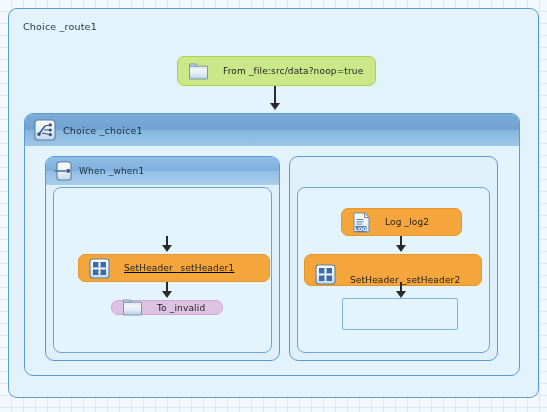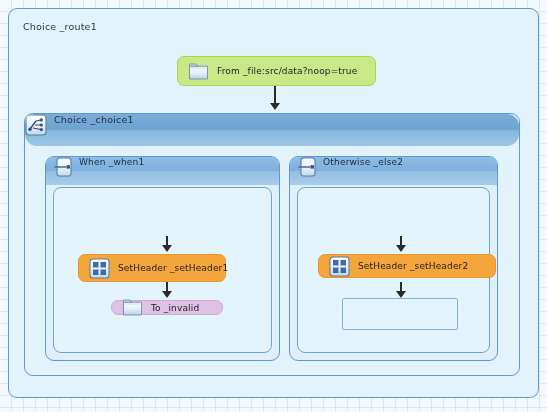--- a/index.html
+++ b/index.html
@@ -54,23 +54,23 @@
     background: #e2f3fb;
     overflow: hidden;
   }
   .choice-header {
     position: absolute;
     left: 0; top: 0;
     width: 100%;
     height: 32px;
     background: linear-gradient(to bottom, #7cacd8 0%, #6fa3d2 48%, #86b7de 52%, #9cc6e6 100%);
     display: flex;
-    align-items: flex-start;
-    box-sizing: border-box;
-    border-radius: 12px;
+    align-items: center;
+    padding-left: 9px;
+    box-sizing: border-box;
   }
   .choice-header .hdr-label {
     font-size: 9.5px;
     color: #1b2c3c;
     margin-left: 7px;
     letter-spacing: .2px;
   }
 
   .branch-box {
     position: absolute;
@@ -80,20 +80,21 @@
     background: #dff0fa;
     overflow: hidden;
   }
   .branch-header {
     position: absolute;
     left: 0; top: 0;
     width: 100%;
     height: 28px;
     background: linear-gradient(to bottom, #8fbde4 0%, #7eb0dd 48%, #93bfe5 52%, #a9cdec 100%);
     display: flex;
+    align-items: center;
     padding-left: 8px;
     box-sizing: border-box;
   }
   .branch-header .hdr-label {
     font-size: 9px;
     color: #1b2c3c;
     margin-left: 6px;
     letter-spacing: .2px;
   }
   .branch-inner {
@@ -113,21 +114,21 @@
     position: absolute;
     box-sizing: border-box;
     display: flex;
     align-items: center;
     border-radius: 7px;
     padding-left: 10px;
   }
   .node .node-label {
     font-size: 9px;
     color: #1d1d1d;
-    margin-left: 8px;
+    margin-left: 14px;
     white-space: nowrap;
     letter-spacing: .15px;
   }
   .node-green {
     background: #cbe888;
     border: 1px solid #aed14f;
   }
   .node-orange {
     background: #f4a63c;
     border: 1px solid #e8962a;
@@ -228,21 +229,21 @@
         </svg>
         <span class="hdr-label">When _when1</span>
       </div>
 
       <div class="branch-inner">
 
 
         <div class="conn" style="left:112px; top:48px; height:11px;"></div>
         <div class="arrowhead" style="left:108px; top:57px;"></div>
 
-        <div class="node node-orange" style="left:24px; top:66px; width:148px; height:28px;">
+        <div class="node node-orange" style="left:24px; top:66px; width:192px; height:28px;text-decoration:underline;">
           <svg class="icon" width="21" height="21" viewBox="0 0 21 21">
             <defs>
               <linearGradient id="shbg" x1="0" y1="0" x2="0" y2="1">
                 <stop offset="0%" stop-color="#fdfefe"></stop>
                 <stop offset="50%" stop-color="#e7f0f7"></stop>
                 <stop offset="100%" stop-color="#c3d8ea"></stop>
               </linearGradient>
             </defs>
             <rect x="1" y="1" width="19" height="19" rx="2.8" fill="url(#shbg)" stroke="#5d7f9e" stroke-width="1.1"></rect>
             <rect x="4" y="4" width="5.5" height="5.5" fill="#3d6ba8"></rect>
@@ -271,43 +272,44 @@
             <path d="M1.5 4.2 L1.5 2 L8 2 L9.6 4.2 Z" fill="#cfdeeb" stroke="#7e96ab" stroke-width="1"></path>
             <path d="M2.6 6 L18.4 6" stroke="#c2d4e3" stroke-width="0.8"></path>
           </svg>
           <span class="node-label">To _invalid</span>
         </div>
 
       </div>
     </div>
 
     <div class="branch-box" style="left:264px; top:42px; width:209px; height:205px;">
-      <div class="branch-header">
-        <svg class="icon" width="19" height="20" viewBox="0 0 19 20">
-          <defs>
-            <linearGradient id="otbg" x1="0" y1="0" x2="0" y2="1">
-              <stop offset="0%" stop-color="#fdfefe"></stop>
-              <stop offset="50%" stop-color="#eaf2f8"></stop>
-              <stop offset="100%" stop-color="#c6dae9"></stop>
-            </linearGradient>
-          </defs>
-          <rect x="3" y="1" width="14" height="18" rx="2.5" fill="url(#otbg)" stroke="#5d7f9e" stroke-width="1.1"></rect>
-          <path d="M0.5 10 L12 10" stroke="#4a6c8c" stroke-width="1.4"></path>
-          <rect x="12.5" y="8.2" width="3.4" height="3.4" fill="#2f4f7a"></rect>
-        </svg>
-        <span class="hdr-label">Otherwise _else2</span>
-      </div>
 
       <div class="branch-inner">
 
+        <div class="node node-orange" style="left:43px; top:20px; width:121px; height:28px;">
+          <svg class="icon" width="19" height="21" viewBox="0 0 19 21">
+            <defs>
+              <linearGradient id="lg2" x1="0" y1="0" x2="0" y2="1">
+                <stop offset="0%" stop-color="#ffffff"></stop>
+                <stop offset="100%" stop-color="#dde9f3"></stop>
+              </linearGradient>
+            </defs>
+            <path d="M2 1 L12.5 1 L17 5.5 L17 20 L2 20 Z" fill="url(#lg2)" stroke="#6d8ba6" stroke-width="1"></path>
+            <path d="M12.5 1 L12.5 5.5 L17 5.5" fill="none" stroke="#6d8ba6" stroke-width="1"></path>
+            <path d="M4.5 7.5 L11 7.5 M4.5 9.8 L11.5 9.8 M4.5 12.1 L10 12.1" stroke="#5a7da0" stroke-width="1"></path>
+            <rect x="3" y="14" width="11.5" height="6" fill="#4f7db0"></rect>
+            <text x="8.7" y="18.9" font-family="DejaVu Sans, sans-serif" font-size="5.2" font-weight="bold" fill="#ffffff" text-anchor="middle">LOG</text>
+          </svg>
+          <span class="node-label">Log _log2</span>
+        </div>
 
         <div class="conn" style="left:102px; top:48px; height:11px;"></div>
         <div class="arrowhead" style="left:98px; top:57px;"></div>
 
-        <div class="node node-orange" style="left:20px; top:66px; width:178px; height:24px;">
+        <div class="node node-orange" style="left:6px; top:66px; width:178px; height:32px;align-items:flex-end;">
           <svg class="icon" width="21" height="21" viewBox="0 0 21 21">
             <defs>
               <linearGradient id="shbg2" x1="0" y1="0" x2="0" y2="1">
                 <stop offset="0%" stop-color="#fdfefe"></stop>
                 <stop offset="50%" stop-color="#e7f0f7"></stop>
                 <stop offset="100%" stop-color="#c3d8ea"></stop>
               </linearGradient>
             </defs>
             <rect x="1" y="1" width="19" height="19" rx="2.8" fill="url(#shbg2)" stroke="#5d7f9e" stroke-width="1.1"></rect>
             <rect x="4" y="4" width="5.5" height="5.5" fill="#3d6ba8"></rect>

